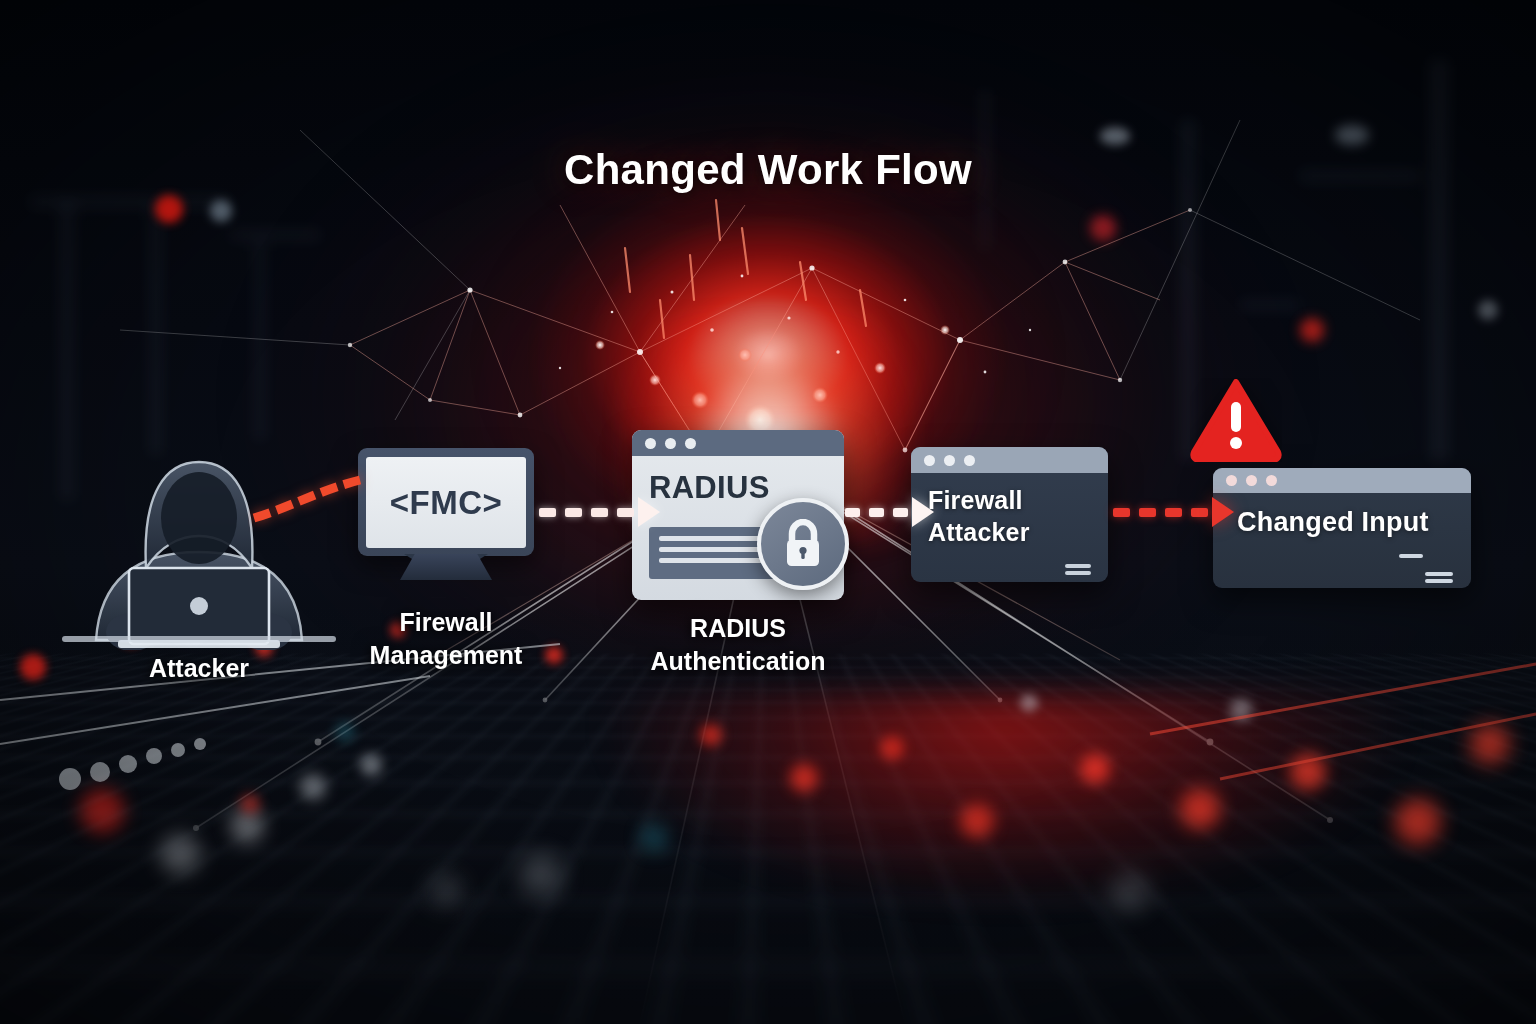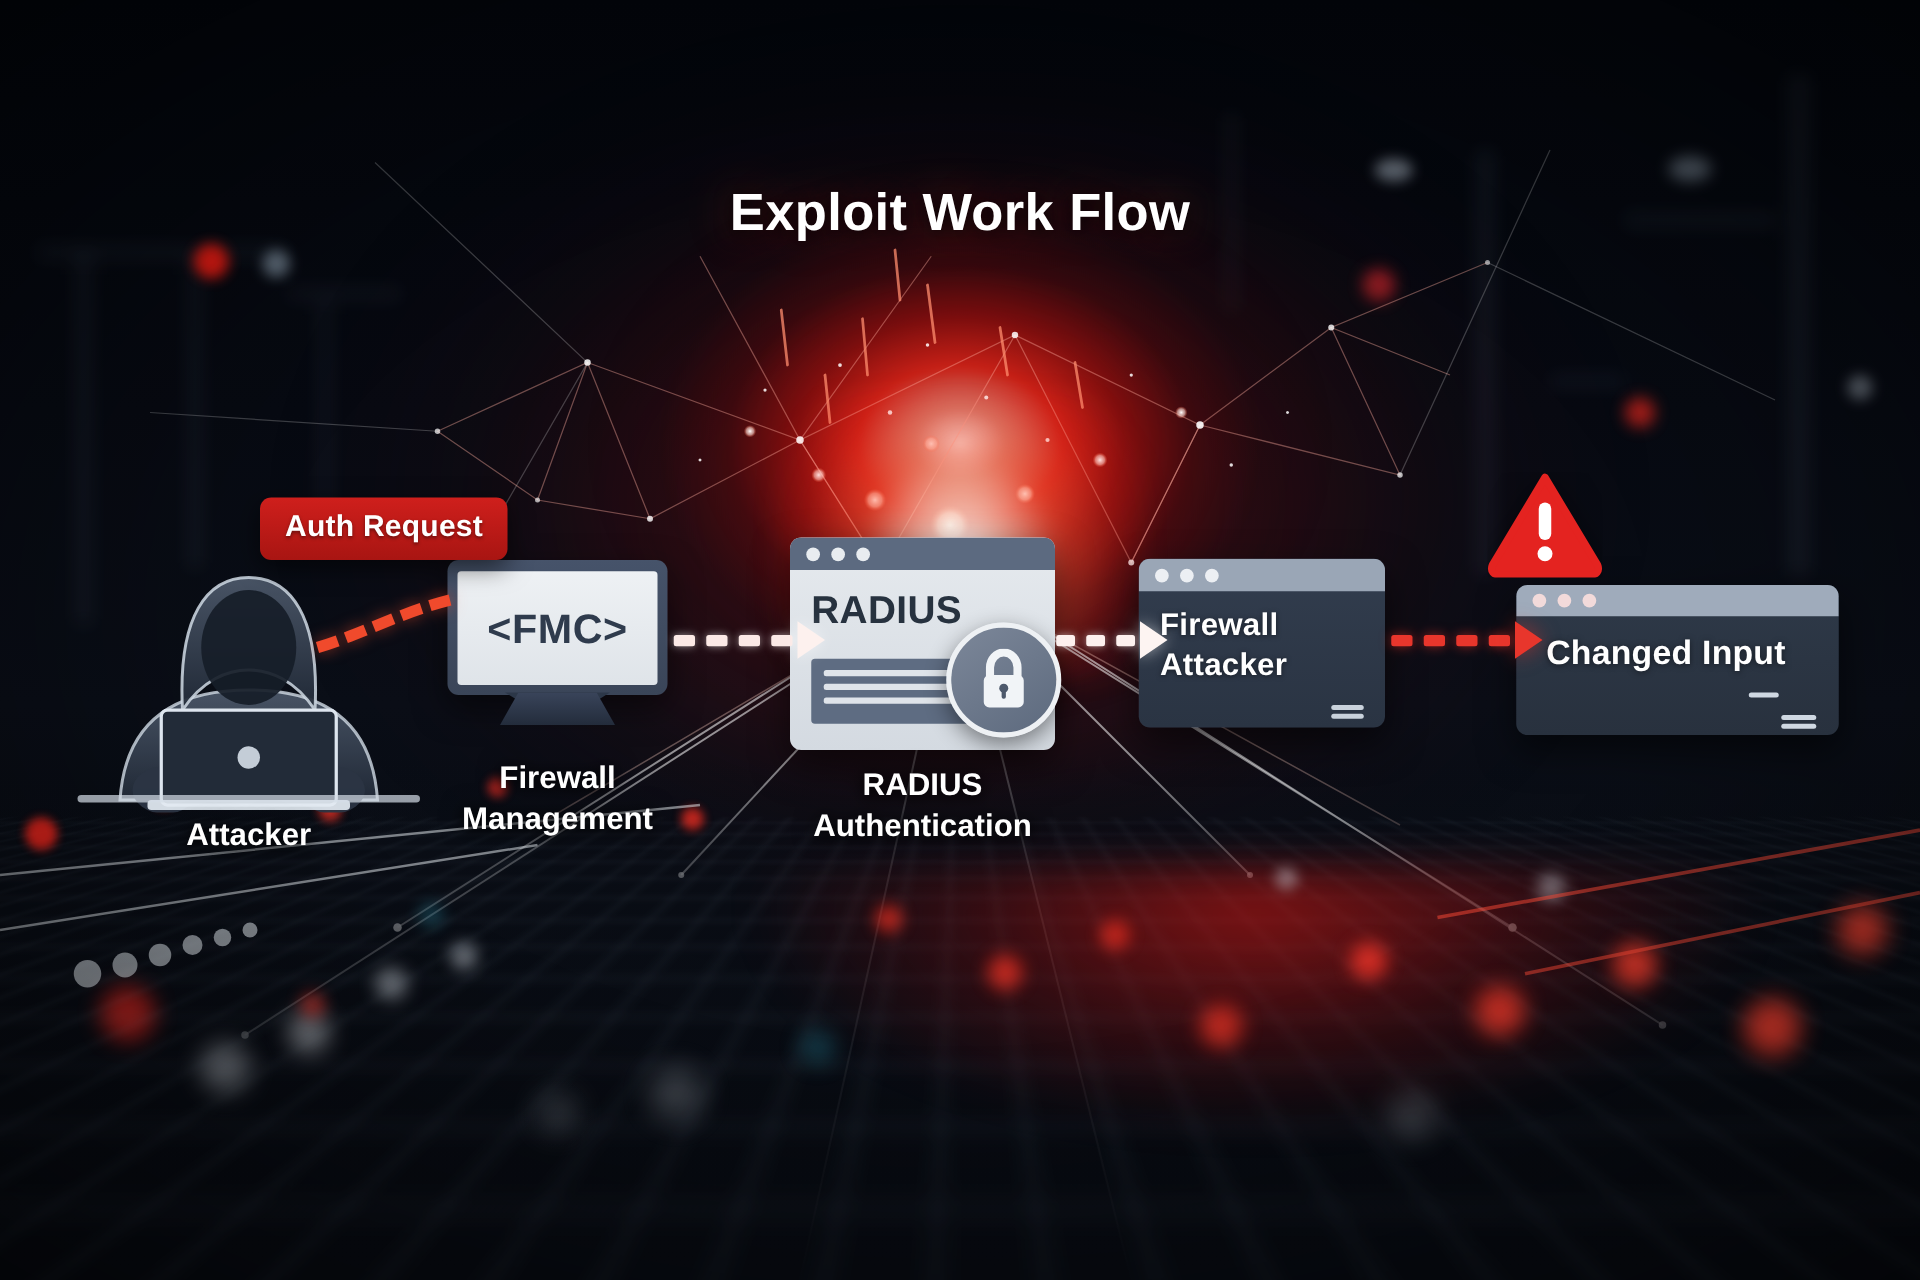--- a/index.html
+++ b/index.html
@@ -471,23 +471,22 @@
         <circle cx="178" cy="146" r="7"></circle> 
           <circle cx="200" cy="140" r="6"></circle>
       </g>
       <g stroke="#ff4a36" stroke-opacity=".5" stroke-width="3">
         <line x1="1536" y1="60" x2="1150" y2="130"></line>
         <line x1="1536" y1="110" x2="1220" y2="175"></line>
       </g>
     </svg>
   </div>
 
-  <div class="title">Exploit Work Flow</div>
-
-  <div class="badge">Auth Request</div>
+  <div class="title">Changed Work Flow</div>
+
 
   <svg id="arrow-curve" width="130" height="80" viewBox="0 0 130 80">
     <path d="M6 66 C 40 56, 72 38, 112 28" stroke="#f04a2c" stroke-width="9" fill="none" stroke-linecap="butt" stroke-dasharray="17 7" style="filter:drop-shadow(0 0 6px rgba(240,74,44,.55));"></path>
   </svg>
 
   <div class="node" id="fmc">
     <div class="monitor-body">
       <div class="monitor-screen">&lt;FMC&gt;</div>
     </div>
     <div class="monitor-stand"></div>

